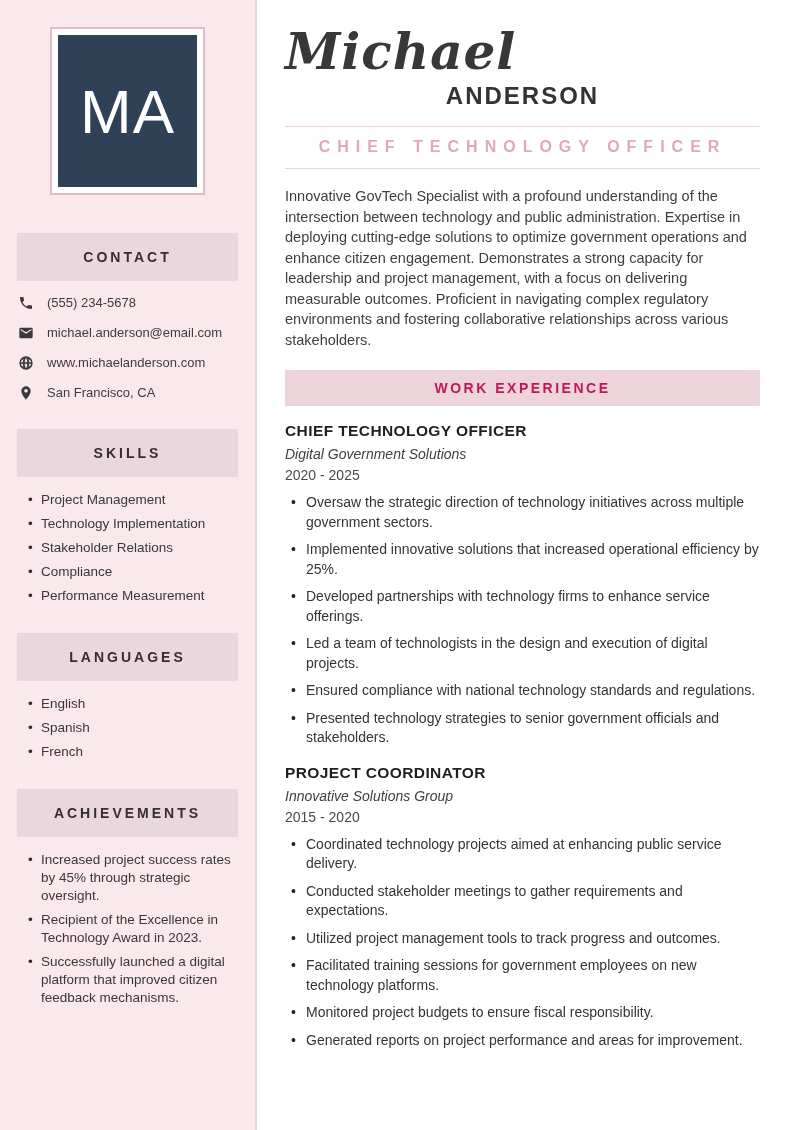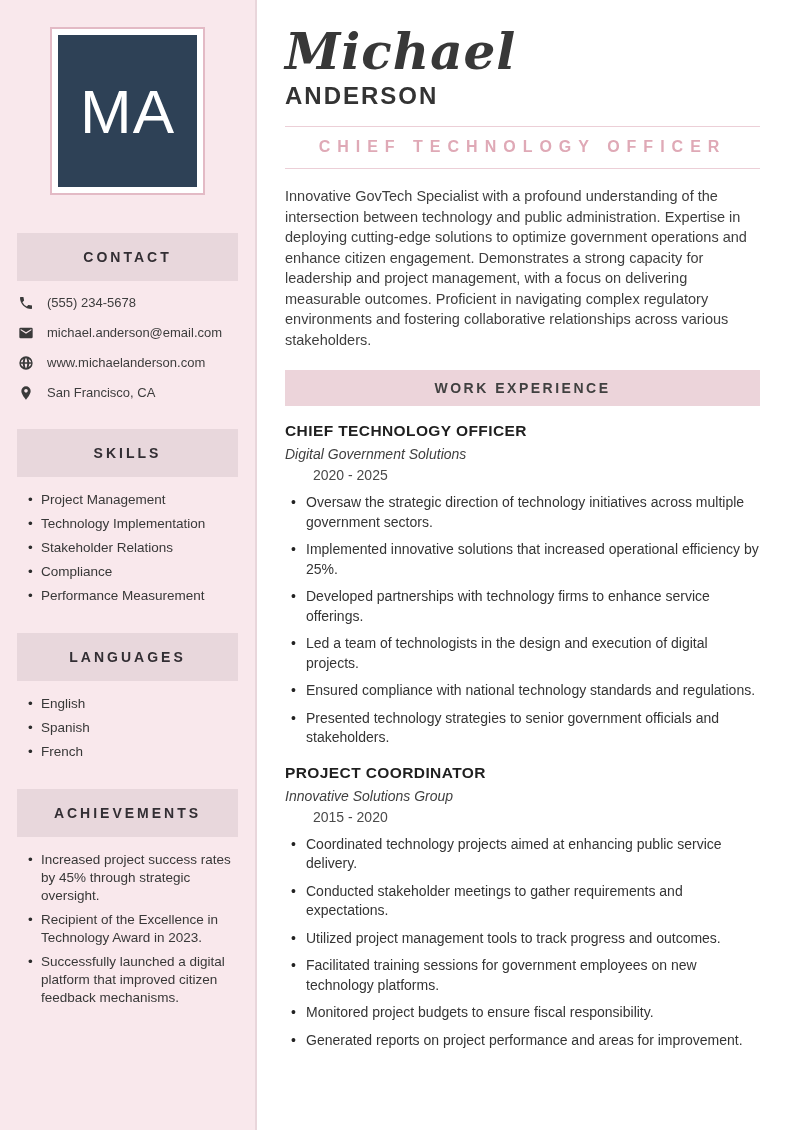--- a/index.html
+++ b/index.html
@@ -106,20 +106,21 @@
     line-height: 56px;
     color: #383838;
     letter-spacing: 1px;
   }
   .name-last {
     font-size: 24px;
     font-weight: bold;
     letter-spacing: 2px;
     color: #333333;
     margin-top: 2px;
+    text-align: center;
   }
   .role-band {
     margin-top: 16px;
     border-top: 1px solid #eccfd7;
     border-bottom: 1px solid #eccfd7;
     padding: 11px 0 12px 0;
     text-align: center;
   }
   .role-text {
     font-size: 16px;
@@ -133,40 +134,39 @@
     line-height: 20.5px;
     color: #3e3e3e;
   }
   .work-bar {
     margin-top: 20px;
     height: 36px;
     background: #ecd4da;
     display: flex; align-items: center; justify-content: center;
     font-size: 14px; font-weight: bold;
     letter-spacing: 2.5px;
-    color: #404040;
+    color: #be185d;
   }
   .job { margin-top: 16px; }
   .job-title {
     font-size: 15.5px;
     font-weight: bold;
     color: #1f1f1f;
     letter-spacing: 0.4px;
   }
   .job-company {
     margin-top: 6px;
     font-size: 14px;
     color: #3f3f3f;
     font-style: italic;
   }
   .job-dates {
     margin-top: 5px;
     font-size: 14px;
     color: #4a4a4a;
-    margin-left: 28px;
   }
   .job-bullets {
     list-style: none;
     margin-top: 10px;
     padding-left: 6px;
   }
   .job-bullets li {
     position: relative;
     font-size: 14px;
     color: #343434;

